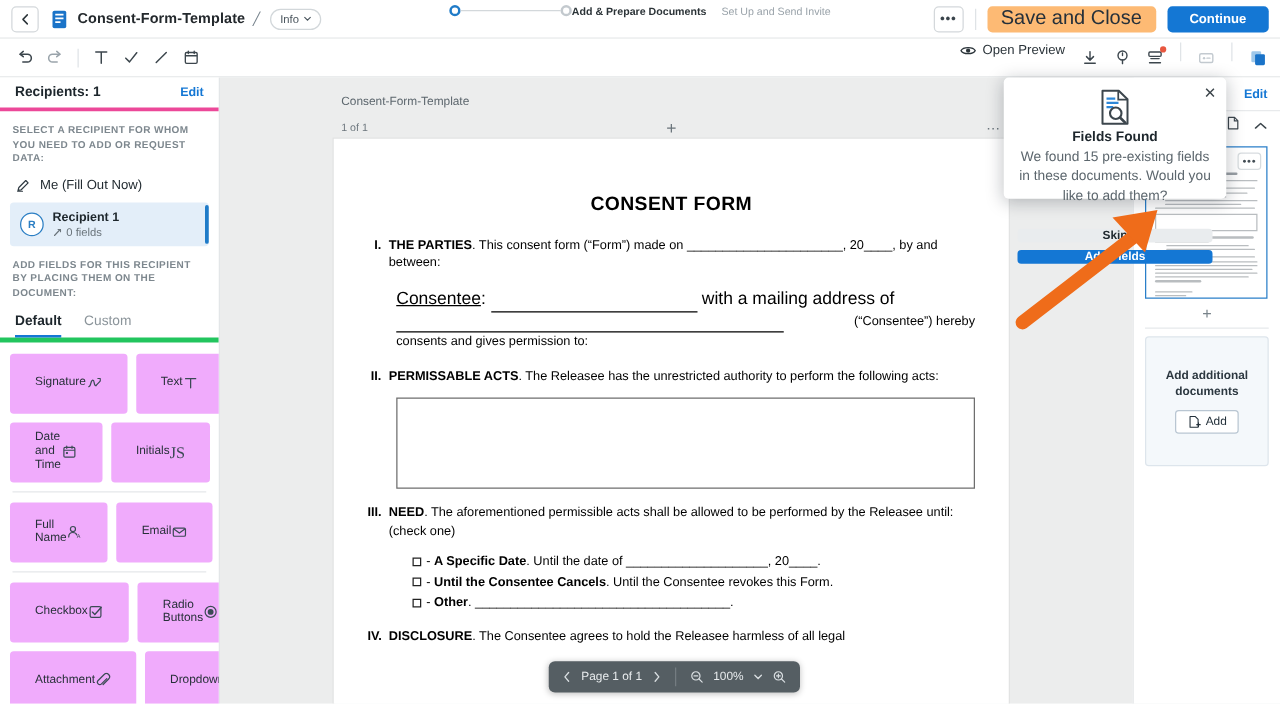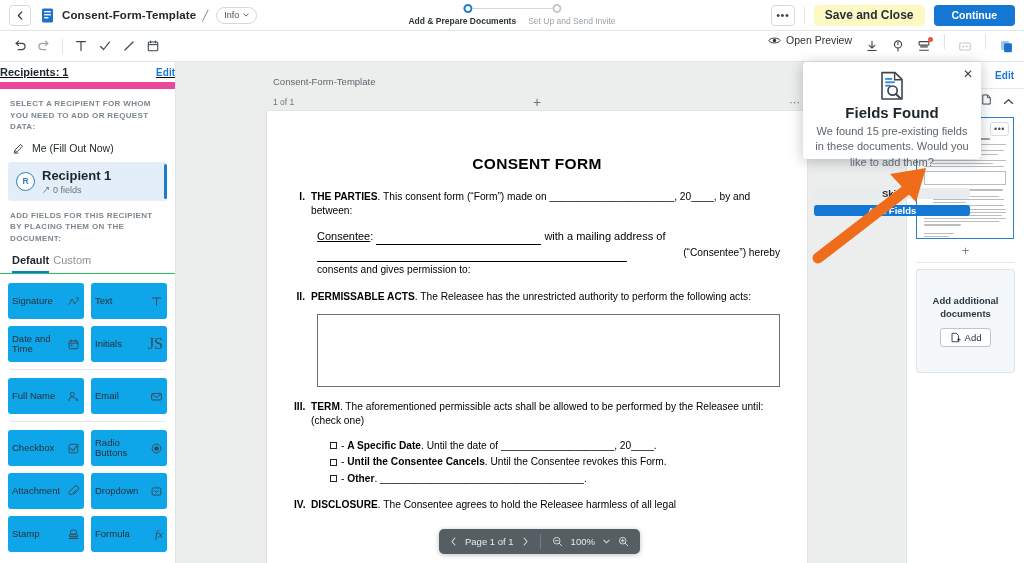--- a/index.html
+++ b/index.html
@@ -32,43 +32,43 @@
   .info-pill {
     margin-left: 8px; height: 17px; padding: 0 7px;
     border: 1px solid #d2d7da; border-radius: 9px;
     display: flex; align-items: center; gap: 4px;
     font-size: 9px; color: #4a555d; cursor: pointer; background: #fff;
   }
 
   
   .stepper {
     position: absolute; left: 50%; transform: translateX(-50%);
-    top: 2px; display: flex; flex-direction: column; align-items: center;
+    top: 2px; display: flex; flex-direction: row; align-items: center;
   }
   .stepper-track { display: flex; align-items: center; height: 12px; }
   .step-dot {
     width: 9px; height: 9px; border-radius: 50%;
     border: 2px solid #1f7bc8; background: #fff;
   }
   .step-dot.inactive { border-color: #c3c9ce; }
   .step-line { width: 80px; height: 1px; background: #d3d8db; }
   .stepper-labels { display: flex; gap: 12px; margin-top: 2px; }
   .step-label { font-size: 8.5px; color: #2c3438; font-weight: 600; }
   .step-label.inactive { color: #9aa3aa; font-weight: 400; }
 
   .top-right { margin-left: auto; display: flex; align-items: center; gap: 9px; padding-right: 9px; }
   .kebab-btn {
     width: 24px; height: 21px; border: 1px solid #d4d8db; border-radius: 4px;
     background: #fff; display:flex; align-items:center; justify-content:center;
     cursor: pointer; font-size: 11px; color: #3a444b; letter-spacing: .5px;
   }
   .divider-v { width: 1px; height: 17px; background: #dfe3e6; }
   .btn-grey {
-    height: 21px; padding: 0 11px; border-radius: 4px; background: #fef9c3;
-    border: none; font-size: 12px; color: #25303a; font-weight: 700;
+    height: 21px; padding: 0 11px; border-radius: 4px; background: #fdba74;
+    border: none; font-size: 16px; color: #25303a; font-weight: 400;
     display:flex; align-items:center; cursor:pointer;
   }
   .btn-blue {
     height: 21px; padding: 0 18px; border-radius: 4px; background: #1477d4;
     border: none; font-size: 10.5px; color: #fff; font-weight: 600;
     display:flex; align-items:center; cursor:pointer;
   }
 
   
   .toolbar2 {
@@ -90,23 +90,22 @@
     position:absolute; top:3px; right:3px; width:5px; height:5px;
     border-radius:50%; background:#e8573f;
   }
 
   
   .sidebar {
     position: absolute; top: 62px; left: 0; width: 176px; height: 501px;
     background: #fff; border-right: 1px solid #e3e6e8; overflow: hidden;
   }
   .sb-head {
-    height: 27px; display:flex; align-items:center; padding: 0 0;
-    border-bottom: 7px solid #ec4899;
-    text-decoration: underline;
+    height: 27px; display:flex; align-items:center; padding: 0 12px;
+    border-bottom: 3px solid #ec4899;
   }
   .sb-head-title { font-size: 11px; font-weight: 700; color: #1d262c; }
   .sb-edit { margin-left:auto; font-size: 10px; color: #1477d4; font-weight: 600; cursor: pointer; }
   .sb-caption {
     font-size: 8px; color: #7d878e; letter-spacing: .35px; line-height: 1.45;
     padding: 9px 10px 6px 10px; text-transform: uppercase; font-weight: 600;
   }
   .recip-me {
     display:flex; align-items:center; gap: 7px; padding: 3px 10px 7px 12px;
     font-size: 10.5px; color:#222b31; cursor:pointer;
@@ -117,35 +116,35 @@
   }
   .recip-row::after {
     content:""; position:absolute; right:0; top:2px; bottom:2px; width:3px;
     background:#1f7bc8; border-radius:2px;
   }
   .recip-avatar {
     width:19px; height:19px; border-radius:50%; border:1.5px solid #2c7fc4;
     display:flex; align-items:center; justify-content:center;
     font-size:8.5px; color:#2c7fc4; font-weight:600; background:#fff;
   }
-  .recip-name { font-size:13px; font-weight:700; color:#1d262c; line-height:1.3; }
+  .recip-name { font-size:10px; font-weight:700; color:#1d262c; line-height:1.3; }
   .recip-fields { font-size:9px; color:#6a747b; display:flex; align-items:center; gap:3px; }
 
-  .tabs { display:flex; gap: 4px; padding: 0 12px; border-bottom: 1px solid #22c55e; }
+  .tabs { display:flex; gap: 18px; padding: 0 12px; border-bottom: 4px solid #22c55e; }
   .tab {
     font-size: 11px; color: #8b949a; padding: 4px 0 5px 0; cursor: pointer;
     border-bottom: 2px solid transparent; font-weight: 500;
   }
   .tab.active { color: #1d262c; font-weight: 700; border-bottom-color: #1477d4; }
 
   .tiles { padding: 9px 8px 0 8px; }
   .tile-row { display:flex; gap: 7px; margin-bottom: 7px; }
   .tile {
-    flex:1; height: 36px; background: #0ea5e9; border-radius: 3px;
-    display:flex; align-items:center; padding: 0 4px; cursor: pointer;
+    flex:1; height: 48px; background: #f0abfc; border-radius: 3px;
+    display:flex; align-items:center; padding: 0 20px; cursor: pointer;
     position: relative;
   }
   .tile-label { font-size: 9.5px; color: #273039; line-height: 1.15; max-width: 54px; }
   .tile-icon { margin-left:auto; color:#3b4a55; display:flex; align-items:center; }
   .tile-sep { height:1px; background:#e5e8ea; margin: 1px 2px 8px 2px; }
 
   
   .canvas {
     position: absolute; top: 62px; left: 176px; width: 848px; height: 501px;
     background: #eceded;
@@ -235,21 +234,21 @@
   }
 
   
   .popup {
     position:absolute; left:803px; top:62px; width:178px; height:97px;
     background:#fff; border-radius:4px; box-shadow:0 2px 14px rgba(10,20,30,.26);
     z-index: 40; padding: 8px 11px 10px 11px;
   }
   .popup-close { position:absolute; top:6px; right:8px; font-size:12px; color:#3b444a; cursor:pointer; line-height:1; }
   .popup-icon { display:flex; justify-content:center; margin-top:1px; }
-  .popup-title { text-align:center; font-size:15px; font-weight:700; color:#1d262c; margin-top:3px; }
+  .popup-title { text-align:center; font-size:11px; font-weight:700; color:#1d262c; margin-top:3px; }
   .popup-text { text-align:center; font-size:11px; color:#5c666d; line-height:1.4; margin-top:3px; }
   .popup-btns { display:flex; gap:6px; margin-top:18px;flex-direction:column; }
   .pbtn-skip {
     flex:1; height:17px; background:#e9ecee; border:none; border-radius:3px;
     font-size:9.5px; color:#222b31; font-weight:600; cursor:pointer;
   }
   .pbtn-add {
     flex:1.35; height:17px; background:#1477d4; border:none; border-radius:3px;
     font-size:9.5px; color:#fff; font-weight:700; cursor:pointer;text-align:center;
   }
@@ -453,21 +452,21 @@
               <rect x="2.6" y="3.6" width="10.8" height="9.6" rx="1.2" fill="none" stroke="#3b4a55" stroke-width="1.2"></rect>
               <path d="M2.6 6.4 H13.4" stroke="#3b4a55" stroke-width="1.2"></path>
               <path d="M5.4 2.4 V4.5 M10.6 2.4 V4.5" stroke="#3b4a55" stroke-width="1.2" stroke-linecap="round"></path>
               <rect x="4.6" y="8.2" width="2" height="1.8" fill="#3b4a55"></rect>
             </svg>
           </span>
         </div>
         <div class="tile">
           <span class="tile-label">Initials</span>
           <span class="tile-icon">
-            <span style="font-size:16px;font-family:'Liberation Serif',serif;color:#3b4a55;">JS</span>
+            <span style="font-size:13px;font-family:'Liberation Serif',serif;color:#3b4a55;">JS</span>
           </span>
         </div>
       </div>
 
       <div class="tile-sep"></div>
 
       <div class="tile-row">
         <div class="tile">
           <span class="tile-label">Full Name</span>
           <span class="tile-icon">
@@ -564,21 +563,21 @@
         <div class="doc-body">
           <div class="doc-h1">CONSENT FORM</div>
 
           <div class="clause">
             <div class="cl-num">I.</div>
             <div class="cl-body">
               <b>THE PARTIES</b><span>. This consent form (“Form”) made on ______________________, 20____, by and between:</span>
             </div>
           </div>
           <div class="indent" style="margin-top:9px">
-            <div style="font-size:11px;line-height:1.5">
+            <div style="font-size:14px;line-height:1.5">
               <span style="text-decoration:underline">Consentee</span>:
               <span class="ul" style="width:165px">&nbsp;</span>
               <span>with a mailing address of</span>
             </div>
             <div style="font-size:10.2px;line-height:1.5;text-align:right">
               <span class="ul" style="width:310px;float:left">&nbsp;</span>
               <span>(“Consentee”) hereby</span>
             </div>
             <div style="font-size:10.2px;line-height:1.5;clear:both">consents and gives permission to:</div>
           </div>
@@ -587,21 +586,21 @@
             <div class="cl-num">II.</div>
             <div class="cl-body">
               <b>PERMISSABLE ACTS</b><span>. The Releasee has the unrestricted authority to perform the following acts:</span>
             </div>
           </div>
           <div class="actbox"></div>
 
           <div class="clause">
             <div class="cl-num">III.</div>
             <div class="cl-body">
-              <b>TERM</b><span>. The aforementioned permissible acts shall be allowed to be performed by the Releasee until: (check one)</span>
+              <b>NEED</b><span>. The aforementioned permissible acts shall be allowed to be performed by the Releasee until: (check one)</span>
             </div>
           </div>
           <div class="indent" style="margin-top:9px;margin-left:36px">
             <div class="chk-line">
               <span class="chk"></span>- <b>A Specific Date</b><span>. Until the date of ____________________, 20____.</span>
             </div>
             <div class="chk-line">
               <span class="chk"></span>- <b>Until the Consentee Cancels</b><span>. Until the Consentee revokes this Form.</span>
             </div>
             <div class="chk-line">

